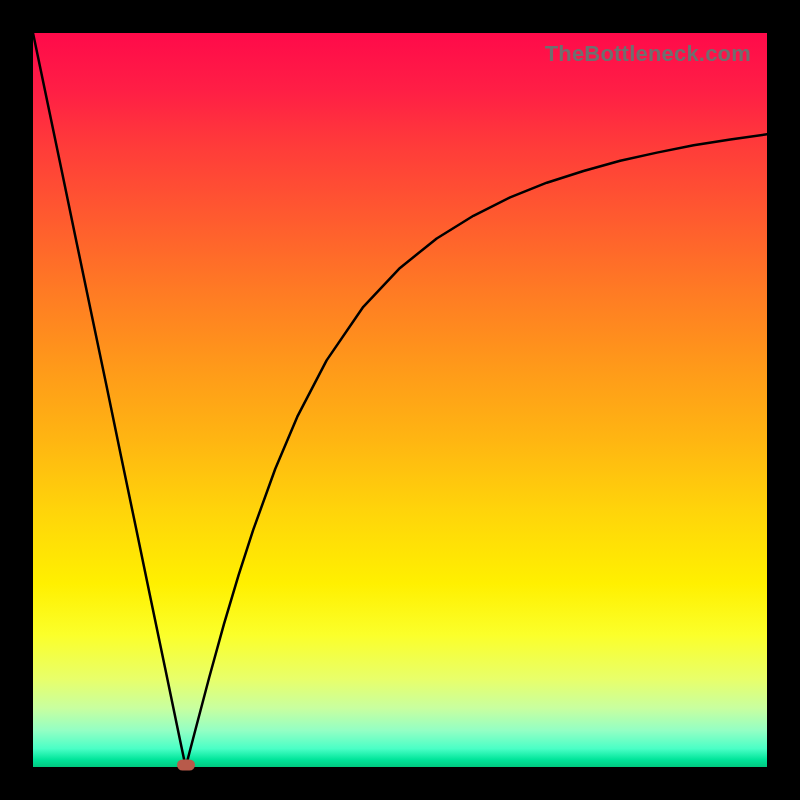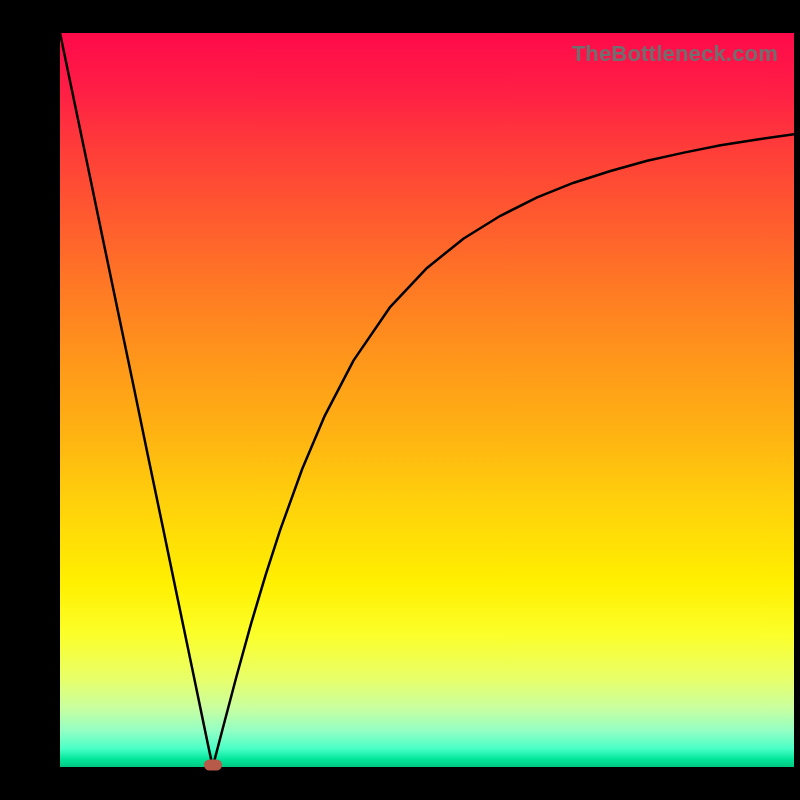--- a/index.html
+++ b/index.html
@@ -2,21 +2,20 @@
 <html><head>
 <meta charset="utf-8">
 <style>
   * { margin: 0; padding: 0; box-sizing: border-box; }
   html, body { width: 800px; height: 800px; overflow: hidden; background: #000; }
   .frame {
     width: 751px;
     height: 800px;
     background: #000;
     position: relative;
-    margin-left: 27px;
   }
   .plot-area {
     position: absolute;
     left: 33px;
     top: 33px;
     width: 734px;
     height: 734px;
     background: linear-gradient(to bottom,
       #ff0a4a 0%,
       #ff1f45 8%,

